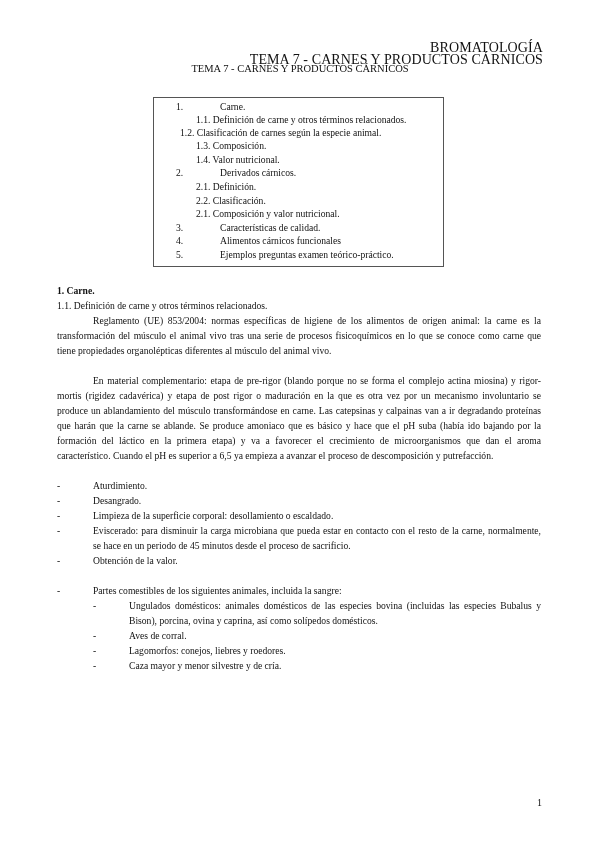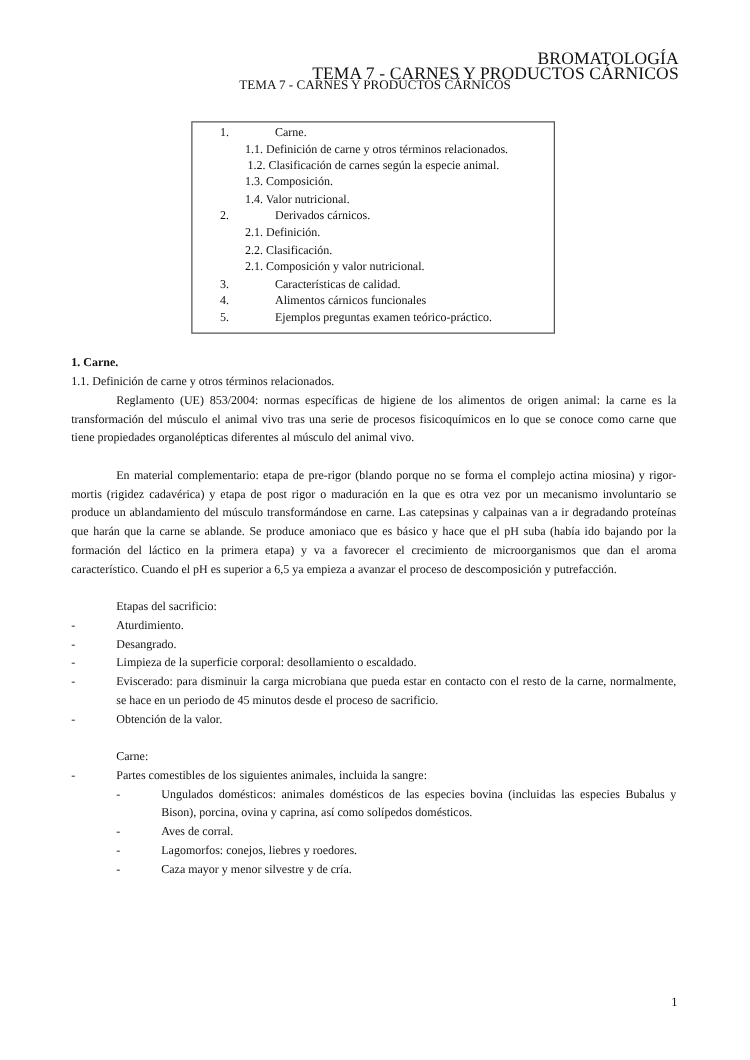--- a/index.html
+++ b/index.html
@@ -35,21 +35,21 @@
   <div class="hdr hdr2">TEMA 7 - CARNES Y PRODUCTOS CÁRNICOS</div>
 
   <div class="title">TEMA 7 - CARNES Y PRODUCTOS CÁRNICOS</div>
 
   <div class="toc">
     <div class="row lvl1" style="left:22px;top:3px;">
       <span class="num">1.</span>
         <span class="txt">Carne.</span>
     </div>
     <div class="row" style="left:42px;top:16px;">1.1. Definición de carne y otros términos relacionados.</div>
-    <div class="row" style="left:44px;top:29px;text-align:center;">1.2. Clasificación de carnes  según la especie animal.</div>
+    <div class="row" style="left:26px;top:29px;text-align:center;">1.2. Clasificación de carnes  según la especie animal.</div>
     <div class="row" style="left:42px;top:42px;">1.3. Composición.</div>
     <div class="row" style="left:42px;top:56px;">1.4. Valor nutricional.</div>
     <div class="row lvl1" style="left:22px;top:69px;">
       <span class="num">2.</span>
         <span class="txt">Derivados cárnicos.</span>
     </div>
     <div class="row" style="left:42px;top:83px;">2.1.  Definición.</div>
     <div class="row" style="left:42px;top:97px;">2.2. Clasificación.</div>
     <div class="row" style="left:42px;top:110px;">2.1. Composición y valor nutricional.</div>
     <div class="row lvl1" style="left:22px;top:124px;">
@@ -66,21 +66,20 @@
     </div>
   </div>
 
   <div class="body" style="top:283px;">
     <div class="bold">1. Carne.</div>
     <div>1.1. Definición de carne y otros términos relacionados.</div>
     <div class="p ind">Reglamento (UE) 853/2004: normas específicas de higiene de los alimentos de origen animal: la carne es la transformación del músculo el animal vivo tras una serie de procesos fisicoquímicos en lo que se conoce como carne que tiene propiedades organolépticas diferentes al músculo del animal vivo.</div>
     <div style="height:15px"></div>
     <div class="p ind">En material complementario: etapa de pre-rigor (blando porque no se forma el complejo actina miosina) y rigor-mortis (rigidez cadavérica) y etapa de post rigor o maduración en la que es otra vez por un mecanismo involuntario se produce un ablandamiento del músculo transformándose en carne. Las catepsinas y calpainas van a ir degradando proteínas que harán que la carne se ablande. Se produce amoniaco que es básico y hace que el pH suba (había ido bajando por la formación del láctico en la primera etapa) y va a favorecer el crecimiento de microorganismos que dan el aroma característico. Cuando el pH es superior a 6,5 ya empieza a avanzar el proceso de descomposición y putrefacción.</div>
     <div style="height:15px"></div>
-    <div style="padding-left:36px">Etapas del sacrificio:</div>
     <div class="li">
         <span class="dash">-</span>
         <span class="t">Aturdimiento.</span>
       </div>
     <div class="li">
         <span class="dash">-</span>
         <span class="t">Desangrado.</span>
       </div>
     <div class="li">
         <span class="dash">-</span>
@@ -88,21 +87,20 @@
       </div>
     <div class="li">
         <span class="dash">-</span>
         <span class="t">Eviscerado: para disminuir la carga microbiana que pueda estar en contacto con el resto de la carne, normalmente, se hace en un periodo de 45 minutos desde el proceso de sacrificio.</span>
       </div>
     <div class="li">
         <span class="dash">-</span>
         <span class="t">Obtención de la valor.</span>
       </div>
     <div style="height:15px"></div>
-    <div style="padding-left:36px">Carne:</div>
     <div class="li">
         <span class="dash">-</span>
         <span class="t">Partes comestibles de los siguientes animales, incluida la sangre:</span>
       </div>
     <div class="li li2">
         <span class="dash">-</span>
         <span class="t">Ungulados domésticos: animales domésticos de las especies bovina (incluidas las especies Bubalus y Bison), porcina, ovina y caprina, así como solípedos domésticos.</span>
       </div>
     <div class="li li2">
         <span class="dash">-</span>

